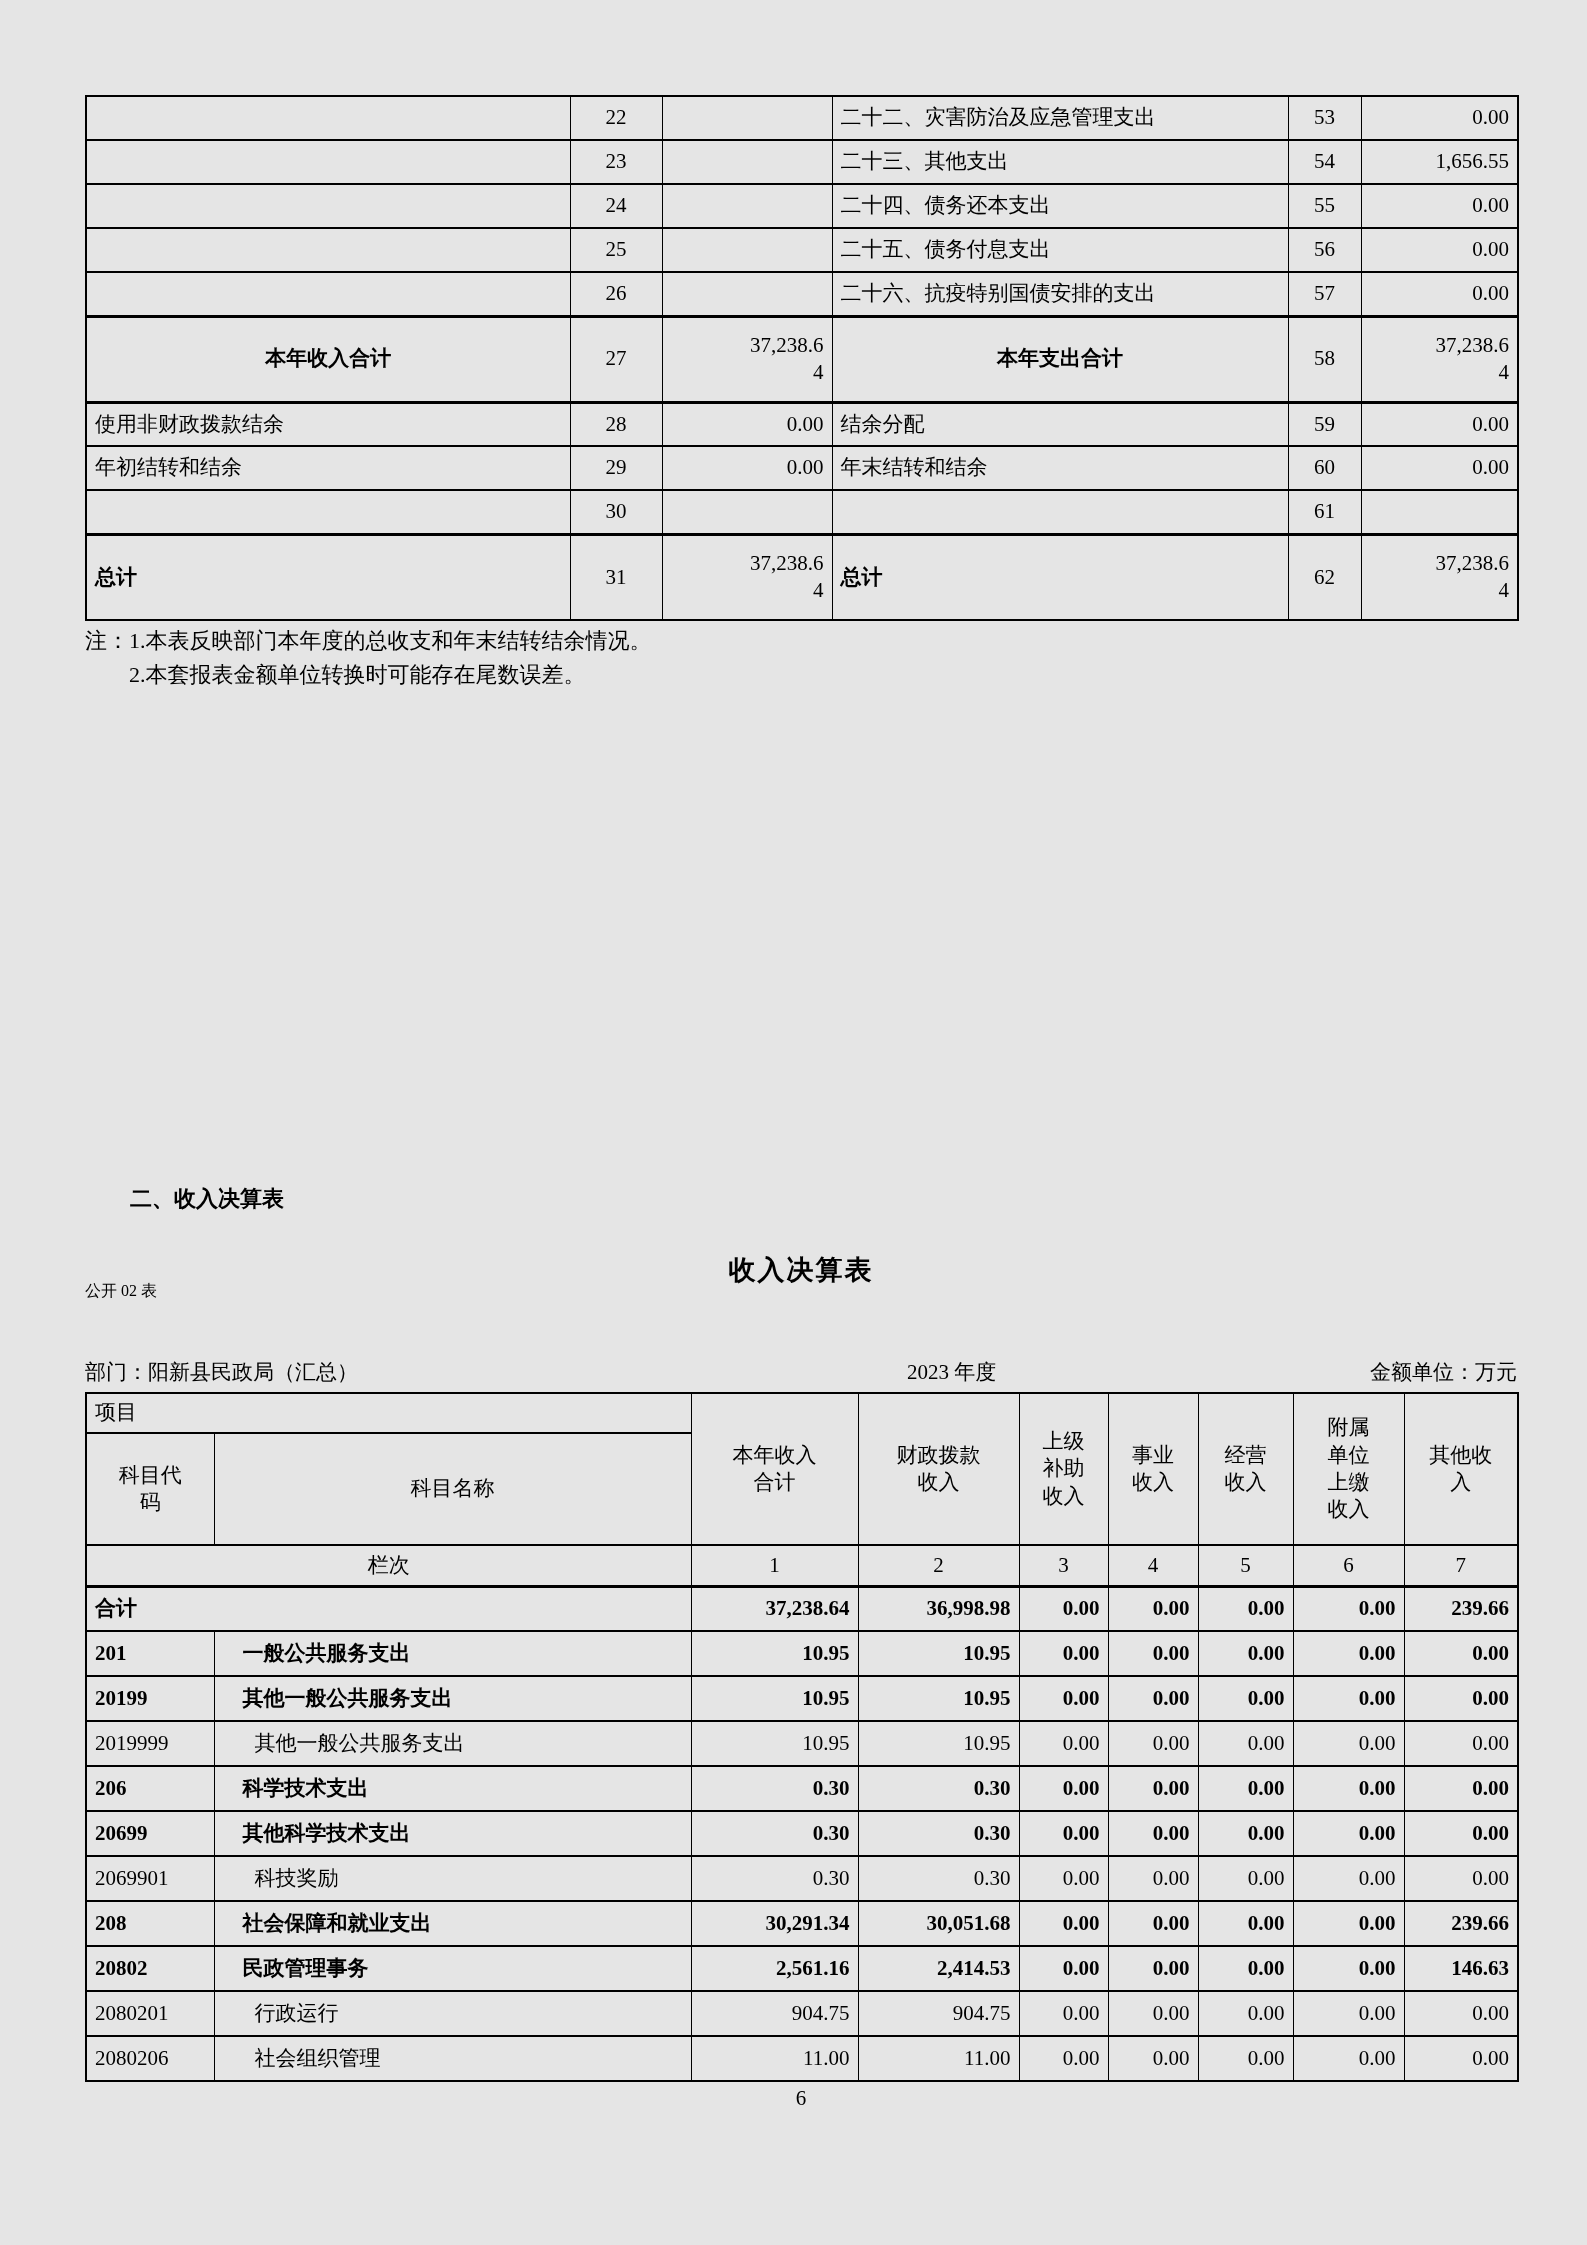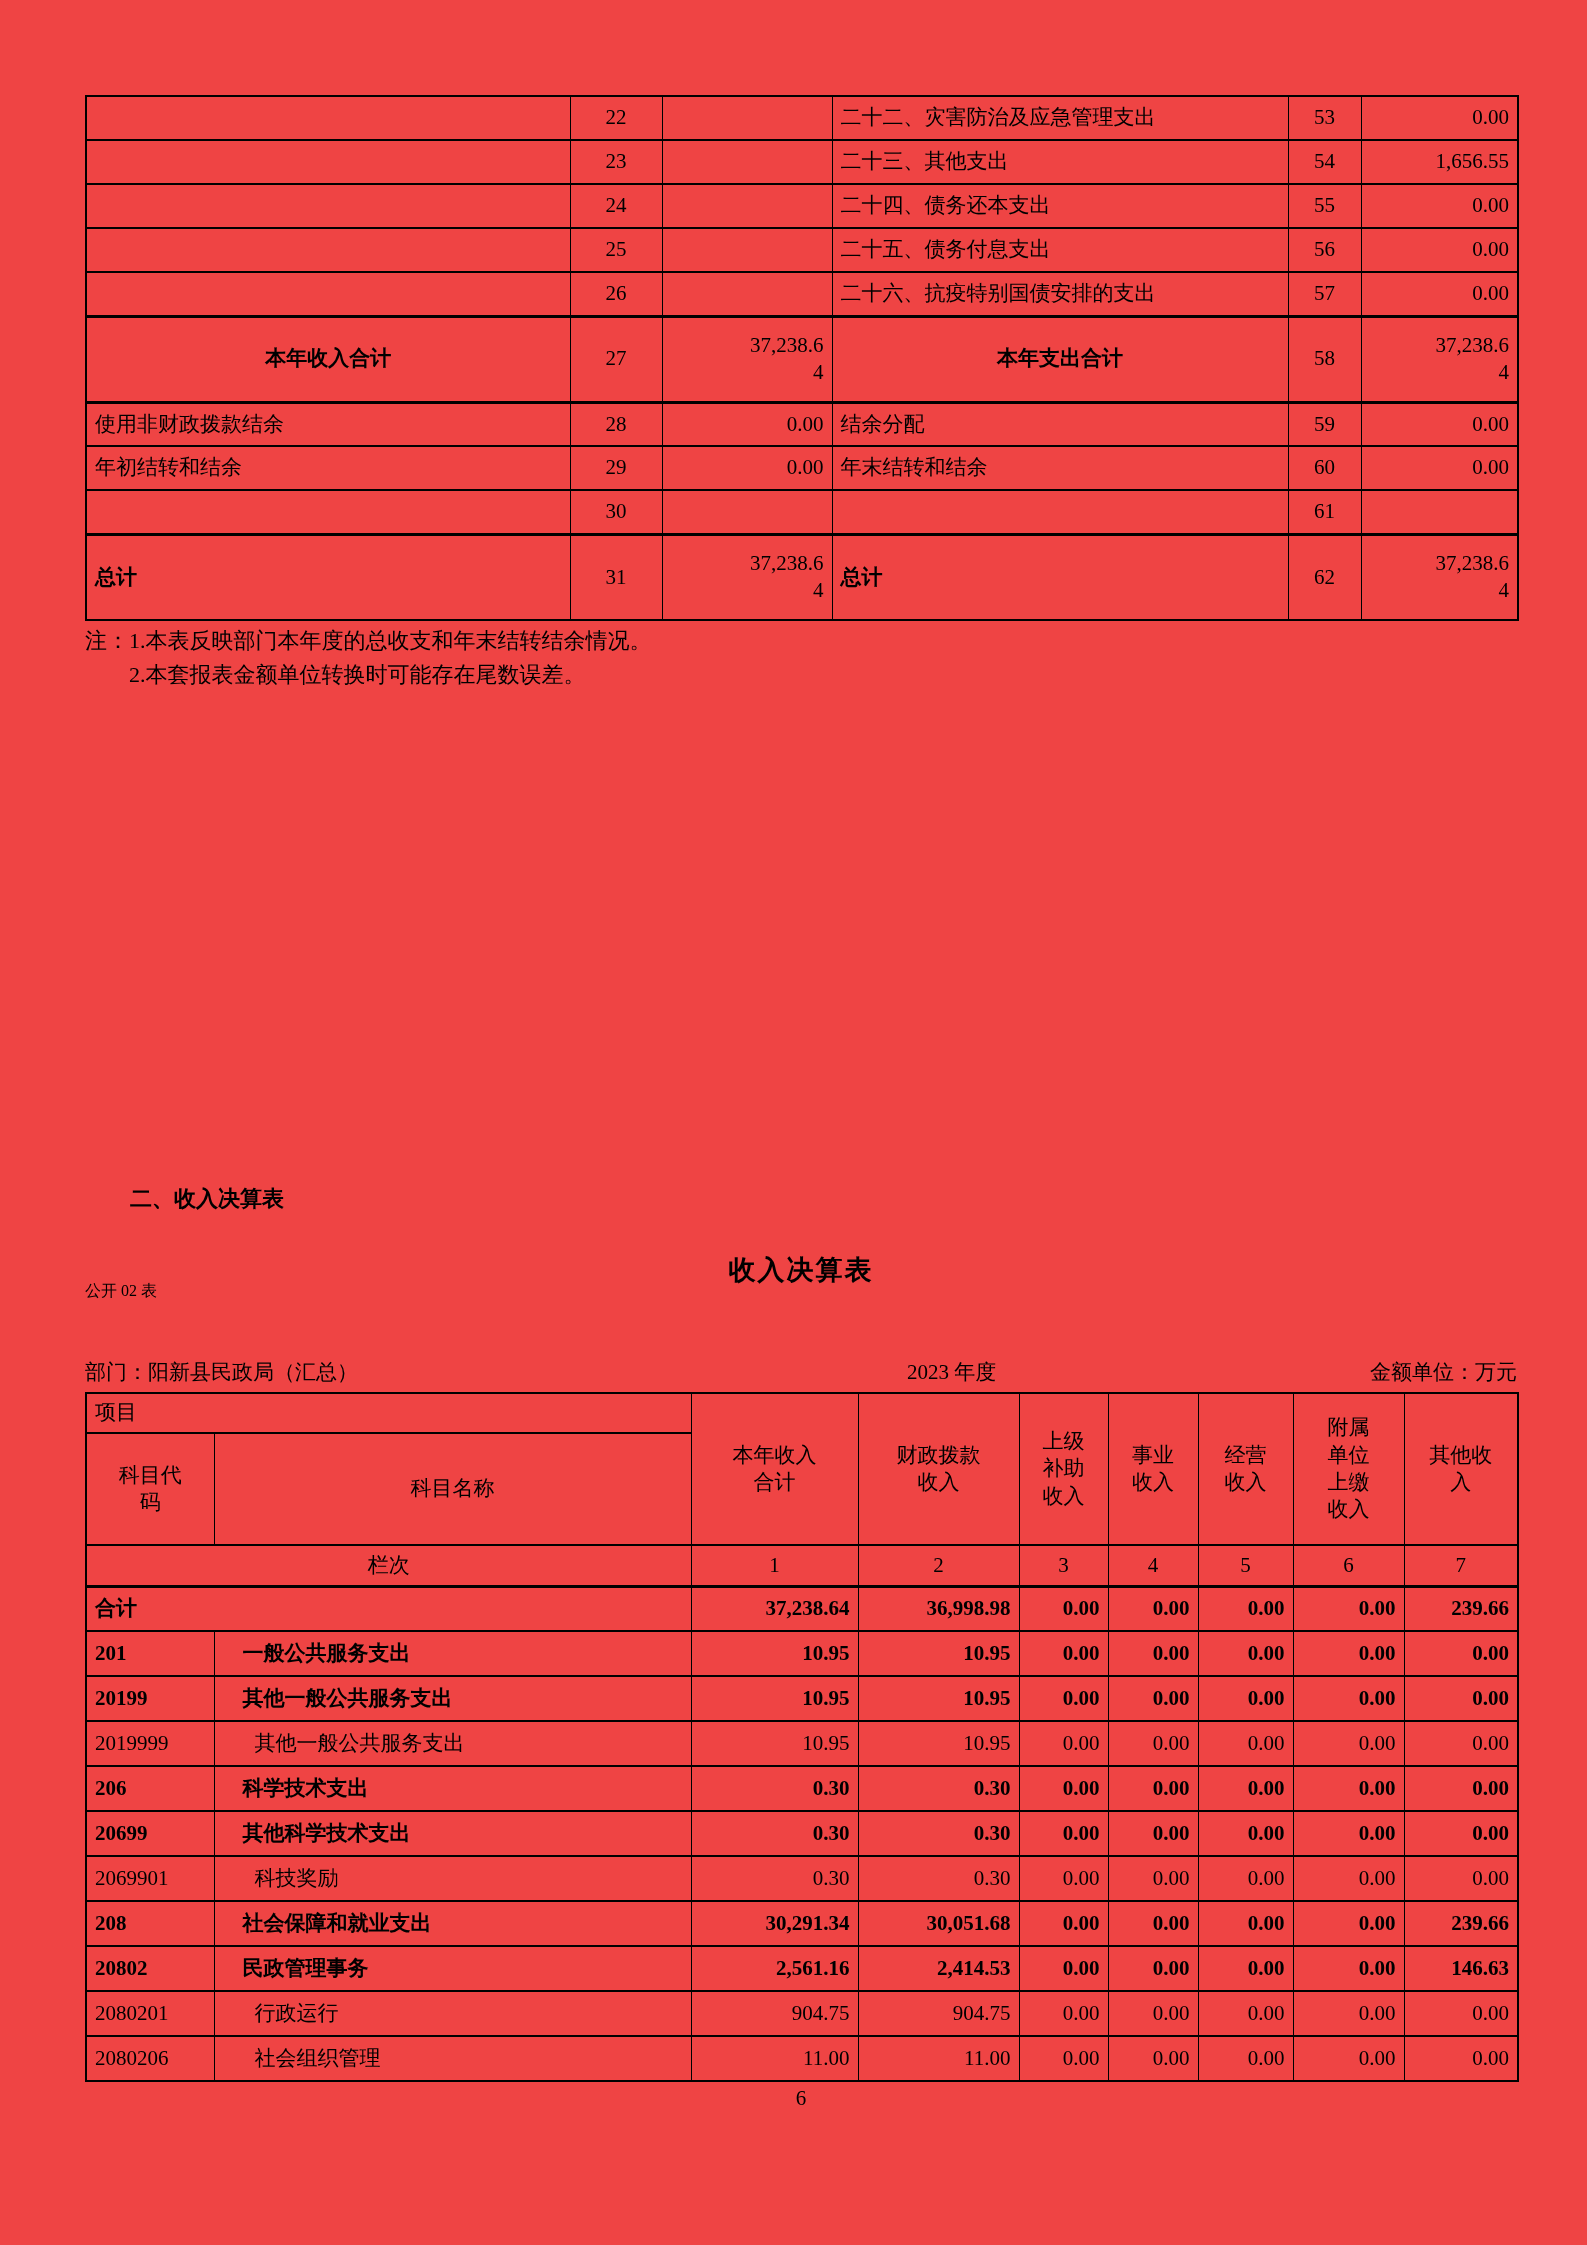--- a/index.html
+++ b/index.html
@@ -1,17 +1,17 @@
 <!DOCTYPE html>
 <html><head>
 <meta charset="utf-8">
 <style>
   html,body { margin:0; padding:0; background:#fff; }
   #page {
-    position:relative; width:1587px; height:2245px; background:#ef4444;
+    position:relative; width:1587px; height:2245px; background:#e5e5e5;
     font-family:"Liberation Serif","DejaVu Serif",serif; color:#000;
     overflow:hidden;
   }
   table { border-collapse:collapse; table-layout:fixed; }
   .tbl { position:absolute; left:85px; width:1432px; border:2px solid #000; }
   #summary-table { top:95px; }
   #income-table  { top:1392px; }
   td {
     border:1px solid #000; border-top-width:2px; border-bottom-width:2px;
     padding:0 8px; font-size:21px; line-height:1.3; vertical-align:middle;

